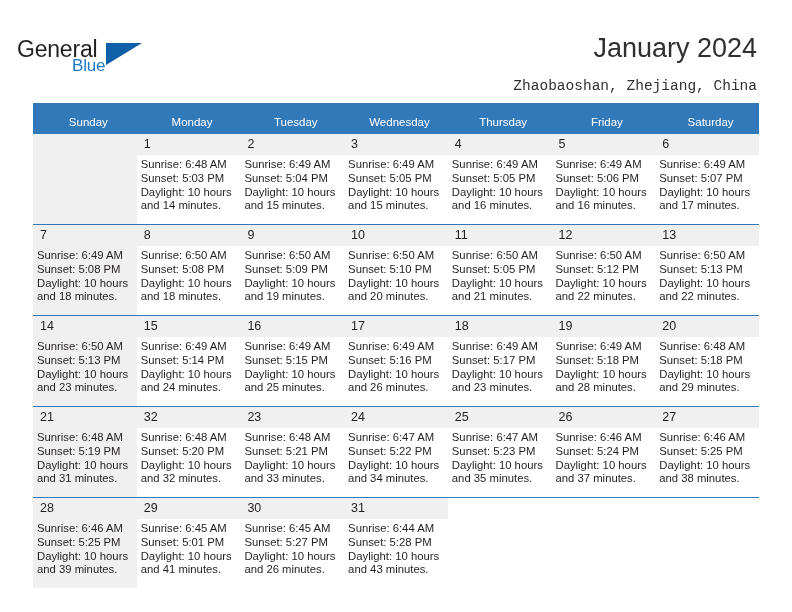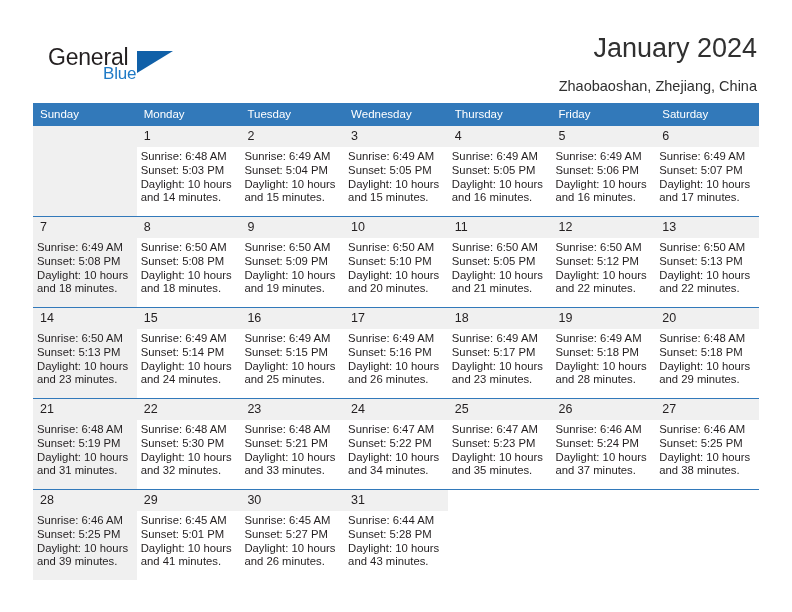--- a/index.html
+++ b/index.html
@@ -24,25 +24,24 @@
   
   .header {
     position: absolute;
     left: 0;
     top: 0;
     width: 792px;
     height: 100px;
   }
   .logo {
     position: absolute;
-    left: 48px;
+    left: 17px;
     top: 36px;
     width: 140px;
     height: 50px;
-    margin-top: 8px;
   }
   .logo-general {
     position: absolute;
     left: 0;
     top: 0;
     font-size: 23px;
     letter-spacing: -0.2px;
     color: #231f20;
     font-family: "Liberation Sans", sans-serif;
   }
@@ -74,38 +73,39 @@
     white-space: nowrap;
   }
   .subtitle {
     position: absolute;
     right: 35px;
     top: 78px;
     font-size: 14.5px;
     color: #303030;
     text-align: right;
     white-space: nowrap;
+    font-family: Liberation Mono, monospace;
   }
 
   
   .calendar {
     position: absolute;
     left: 33px;
     top: 103px;
     width: 726px;
     border-collapse: collapse;
     table-layout: fixed;
   }
   .calendar th {
     background: #3279ba;
     color: #ffffff;
     font-weight: normal;
     font-size: 11.5px;
-    text-align: left;
-    padding: 5px 0 5px 7px;
+    text-align: center;
+    padding: 13px 0 5px 7px;
     height: 12px;
     border: none;
   }
   .calendar td {
     vertical-align: top;
     padding: 0;
     border: none;
     border-top: 1.5px solid #3279ba;
     height: 90px;
     width: 103.7px;
@@ -416,24 +416,24 @@
               <div class="lines">
                 <div>Sunrise: 6:48 AM</div>
                 <div>Sunset: 5:19 PM</div>
                 <div>Daylight: 10 hours</div>
                 <div>and 31 minutes.</div>
               </div>
             </div>
           </td>
           <td>
             <div class="cell-inner">
-              <span class="daynum">22</span>
+              <span class="daynum">32</span>
               <div class="lines">
                 <div>Sunrise: 6:48 AM</div>
-                <div>Sunset: 5:30 PM</div>
+                <div>Sunset: 5:20 PM</div>
                 <div>Daylight: 10 hours</div>
                 <div>and 32 minutes.</div>
               </div>
             </div>
           </td>
           <td>
             <div class="cell-inner">
               <span class="daynum">23</span>
               <div class="lines">
                 <div>Sunrise: 6:48 AM</div>

